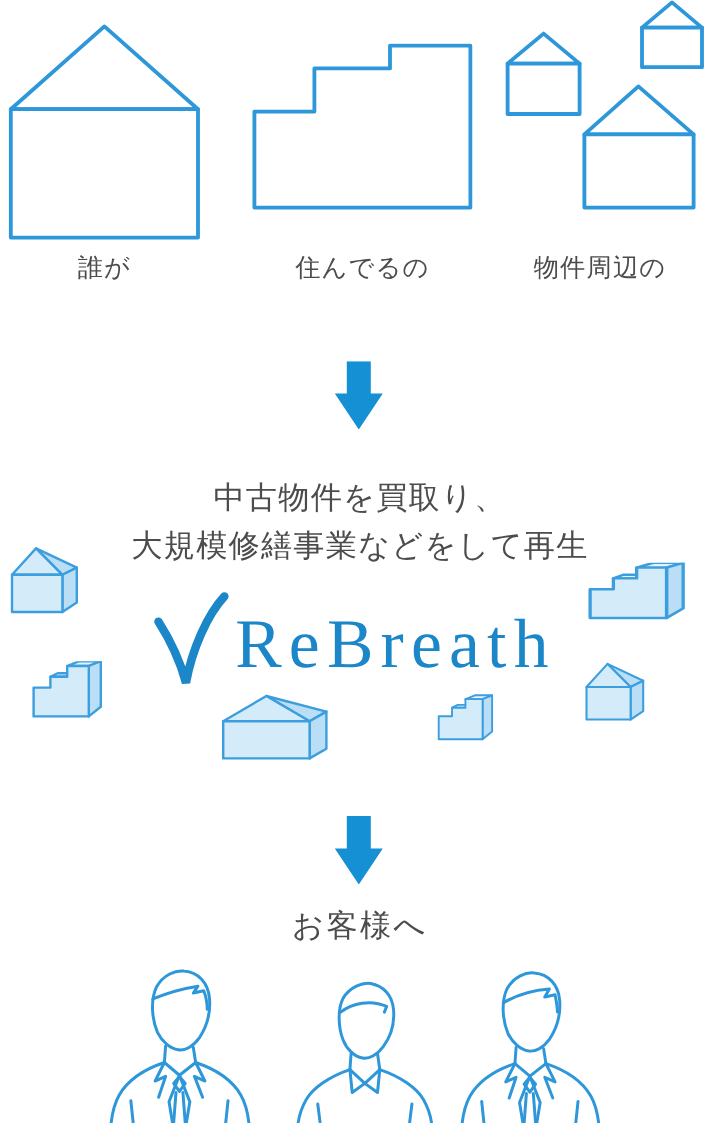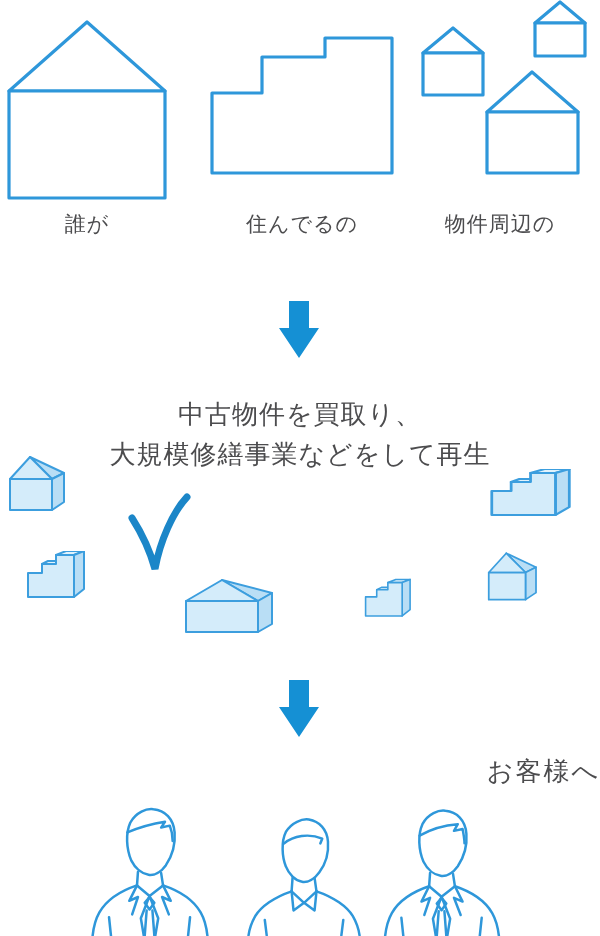--- a/index.html
+++ b/index.html
@@ -31,21 +31,21 @@
     font-family:"Liberation Serif", serif;font-size:58px;line-height:62px;
     letter-spacing:6px;color:var(--logo-blue,#1b86c8);white-space:nowrap;
   }
   
   .f-front{fill:var(--fill-light,#d4ecfa);}
   .f-side{fill:var(--fill-shade,#b9def5);}
   .f-top{fill:var(--fill-top,#e2f3fc);}
   .f-stroke{stroke:var(--outline-fill-blue,#3c9ede);stroke-width:2;stroke-linejoin:round;}
   
   .result-label{
-    position:absolute;top:754px;left:0;width:600px;text-align:right;
+    position:absolute;top:754px;left:0;width:600px;text-align:center;
     color:var(--text-gray,#4c4c4e);font-size:26px;letter-spacing:2px;
   }
   
   .person path{fill:none;stroke:var(--line-blue,#2e97da);stroke-width:2.6;stroke-linecap:round;stroke-linejoin:round;}
 </style>
 </head>
 <body>
 
 <div class="canvas">
 
@@ -82,20 +82,21 @@
   </svg>
 
   <div class="process-text">
     <span>中古物件を買取り、</span>
     <span>大規模修繕事業などをして再生</span>
   </div>
 
   <svg class="abs" style="left:126px;top:492px;" width="66" height="84" viewBox="0 0 66 84">
     <path class="check-path" d="M6,26 C13,37 23,55 29,77 C34,49 47,20 61,5"></path>
   </svg>
+  <div class="brand-text">ReBreath</div>
 
   <svg class="abs" style="left:8px;top:452px;" width="64" height="62" viewBox="0 0 64 62">
     <polygon class="f-side f-stroke" points="22,5 56,21 44,27"></polygon>
     <polygon class="f-side f-stroke" points="44,27 56,21 56,50 44,58"></polygon>
     <polygon class="f-front f-stroke" points="2,27 22,5 44,27"></polygon>
     <rect class="f-front f-stroke" x="2" y="27" width="42" height="31"></rect>
   </svg>
 
   <svg class="abs" style="left:26px;top:551px;" width="78" height="48" viewBox="0 0 78 48">
     <polygon class="f-top f-stroke" points="30,4 48,4 58,0 40,0"></polygon>

